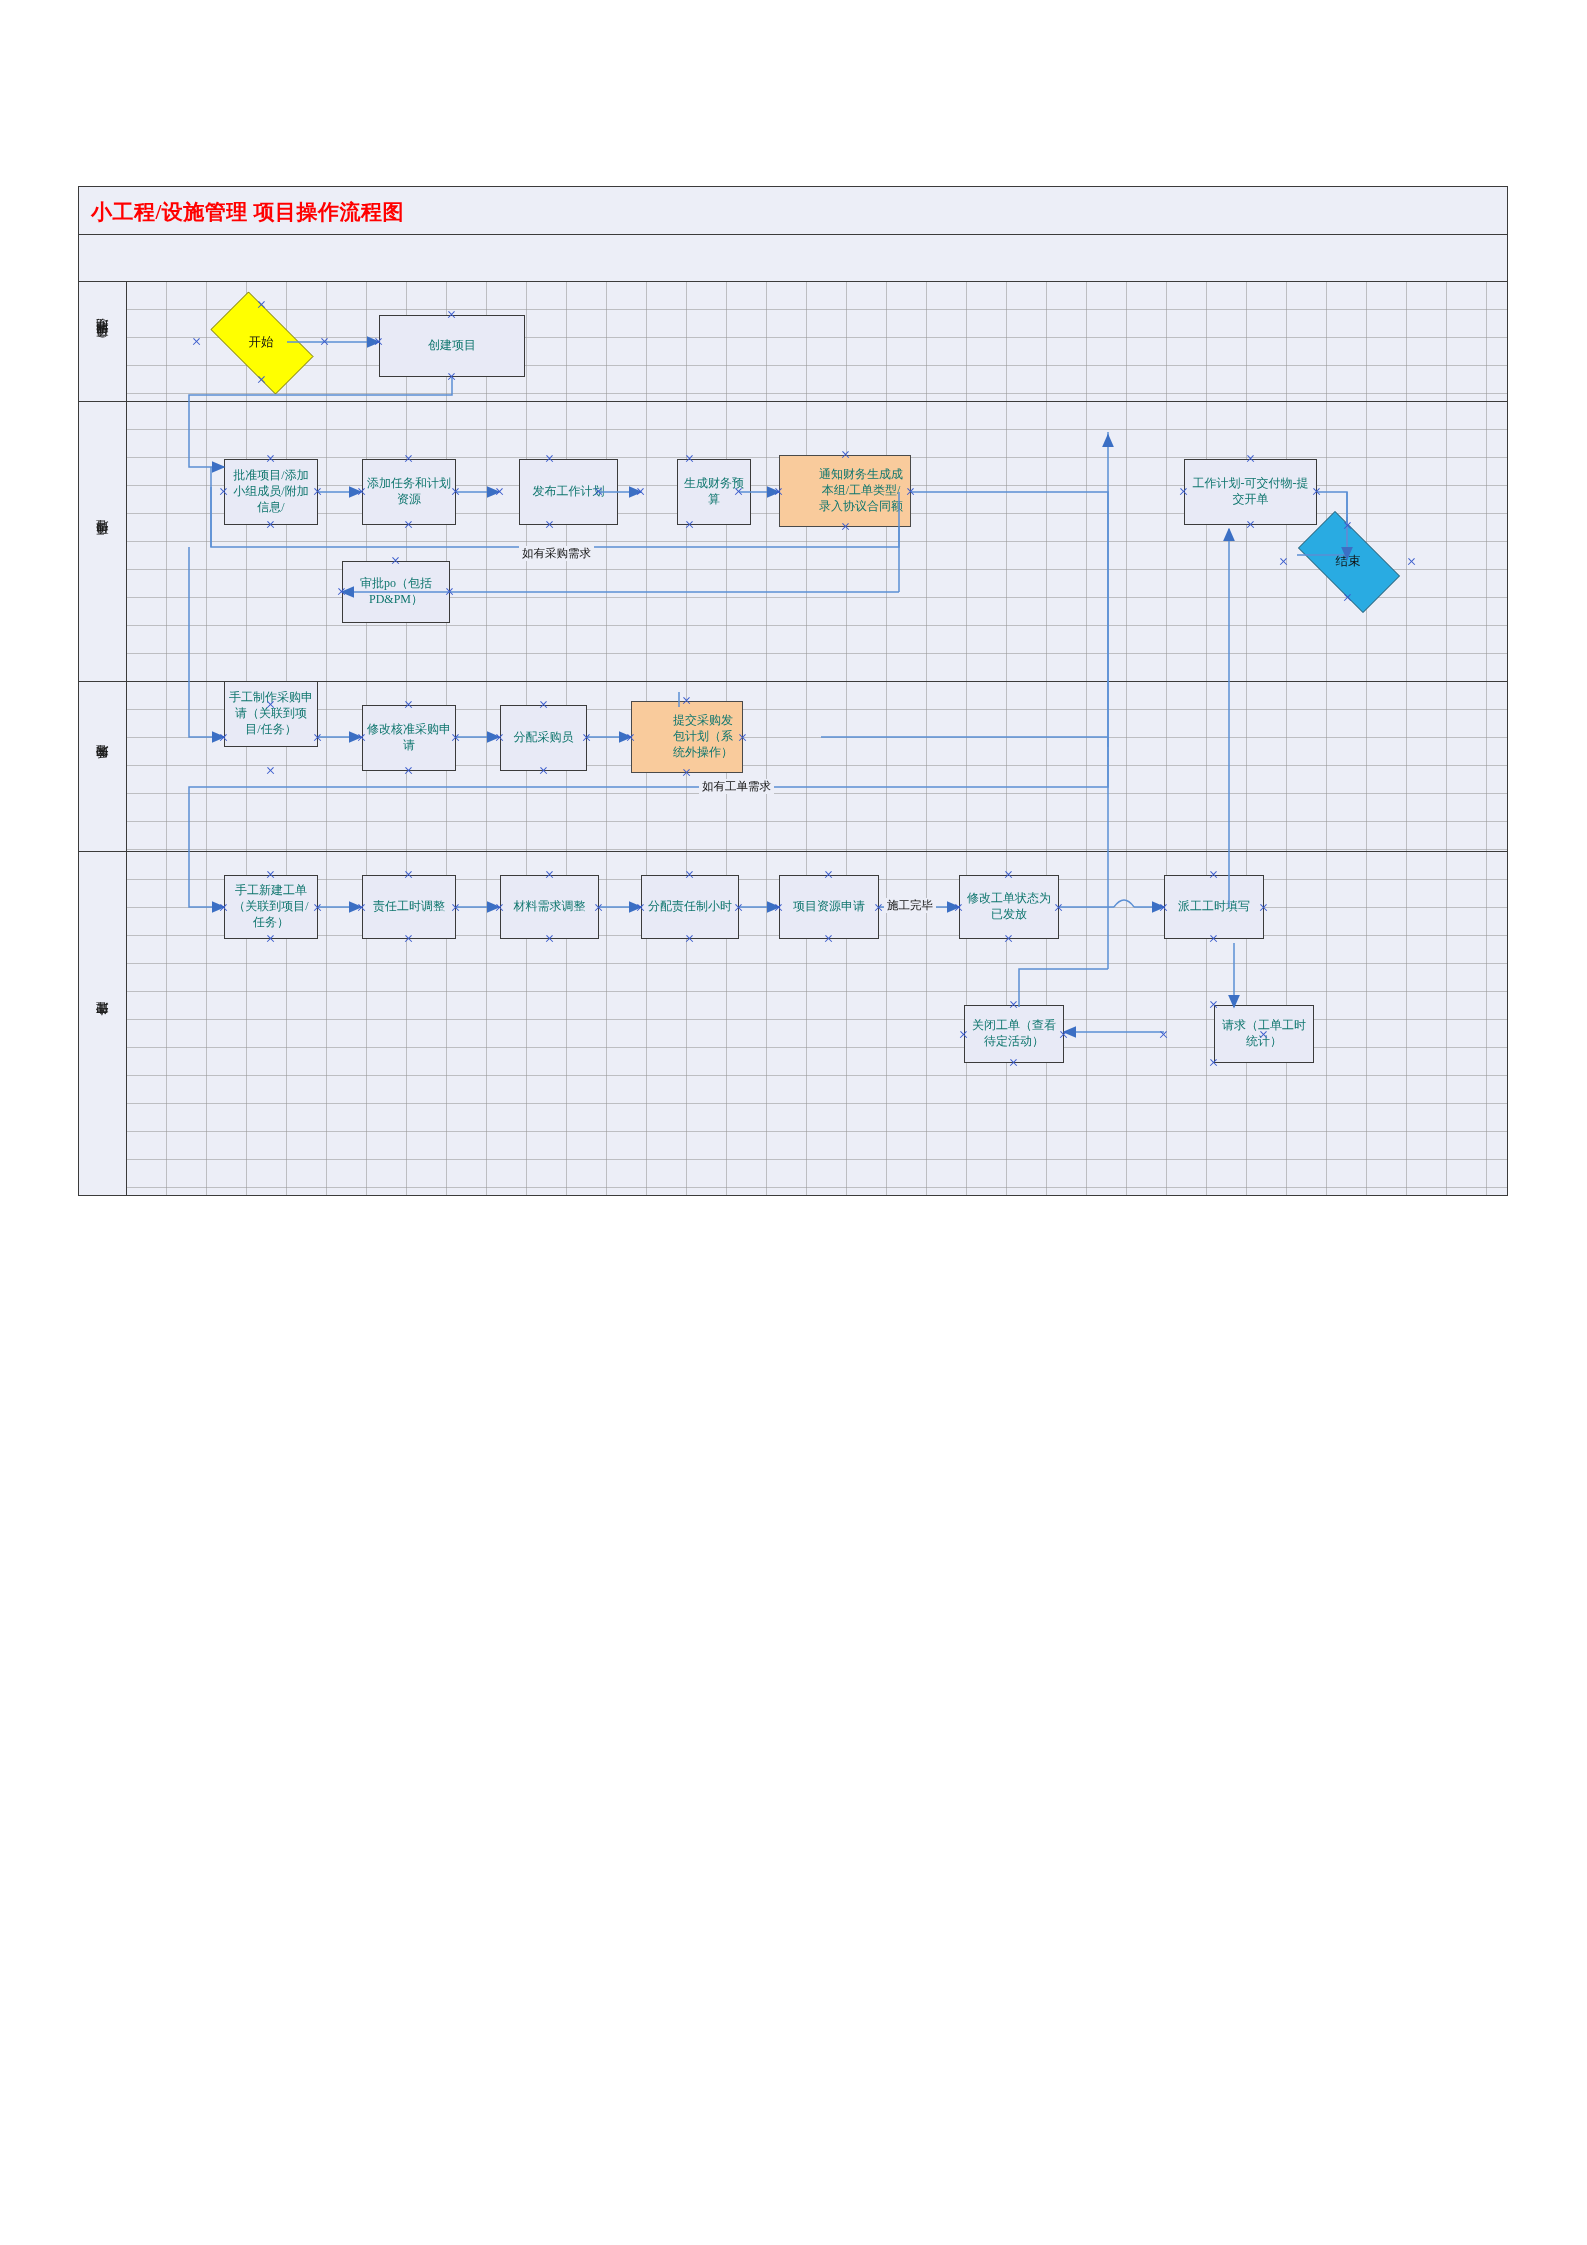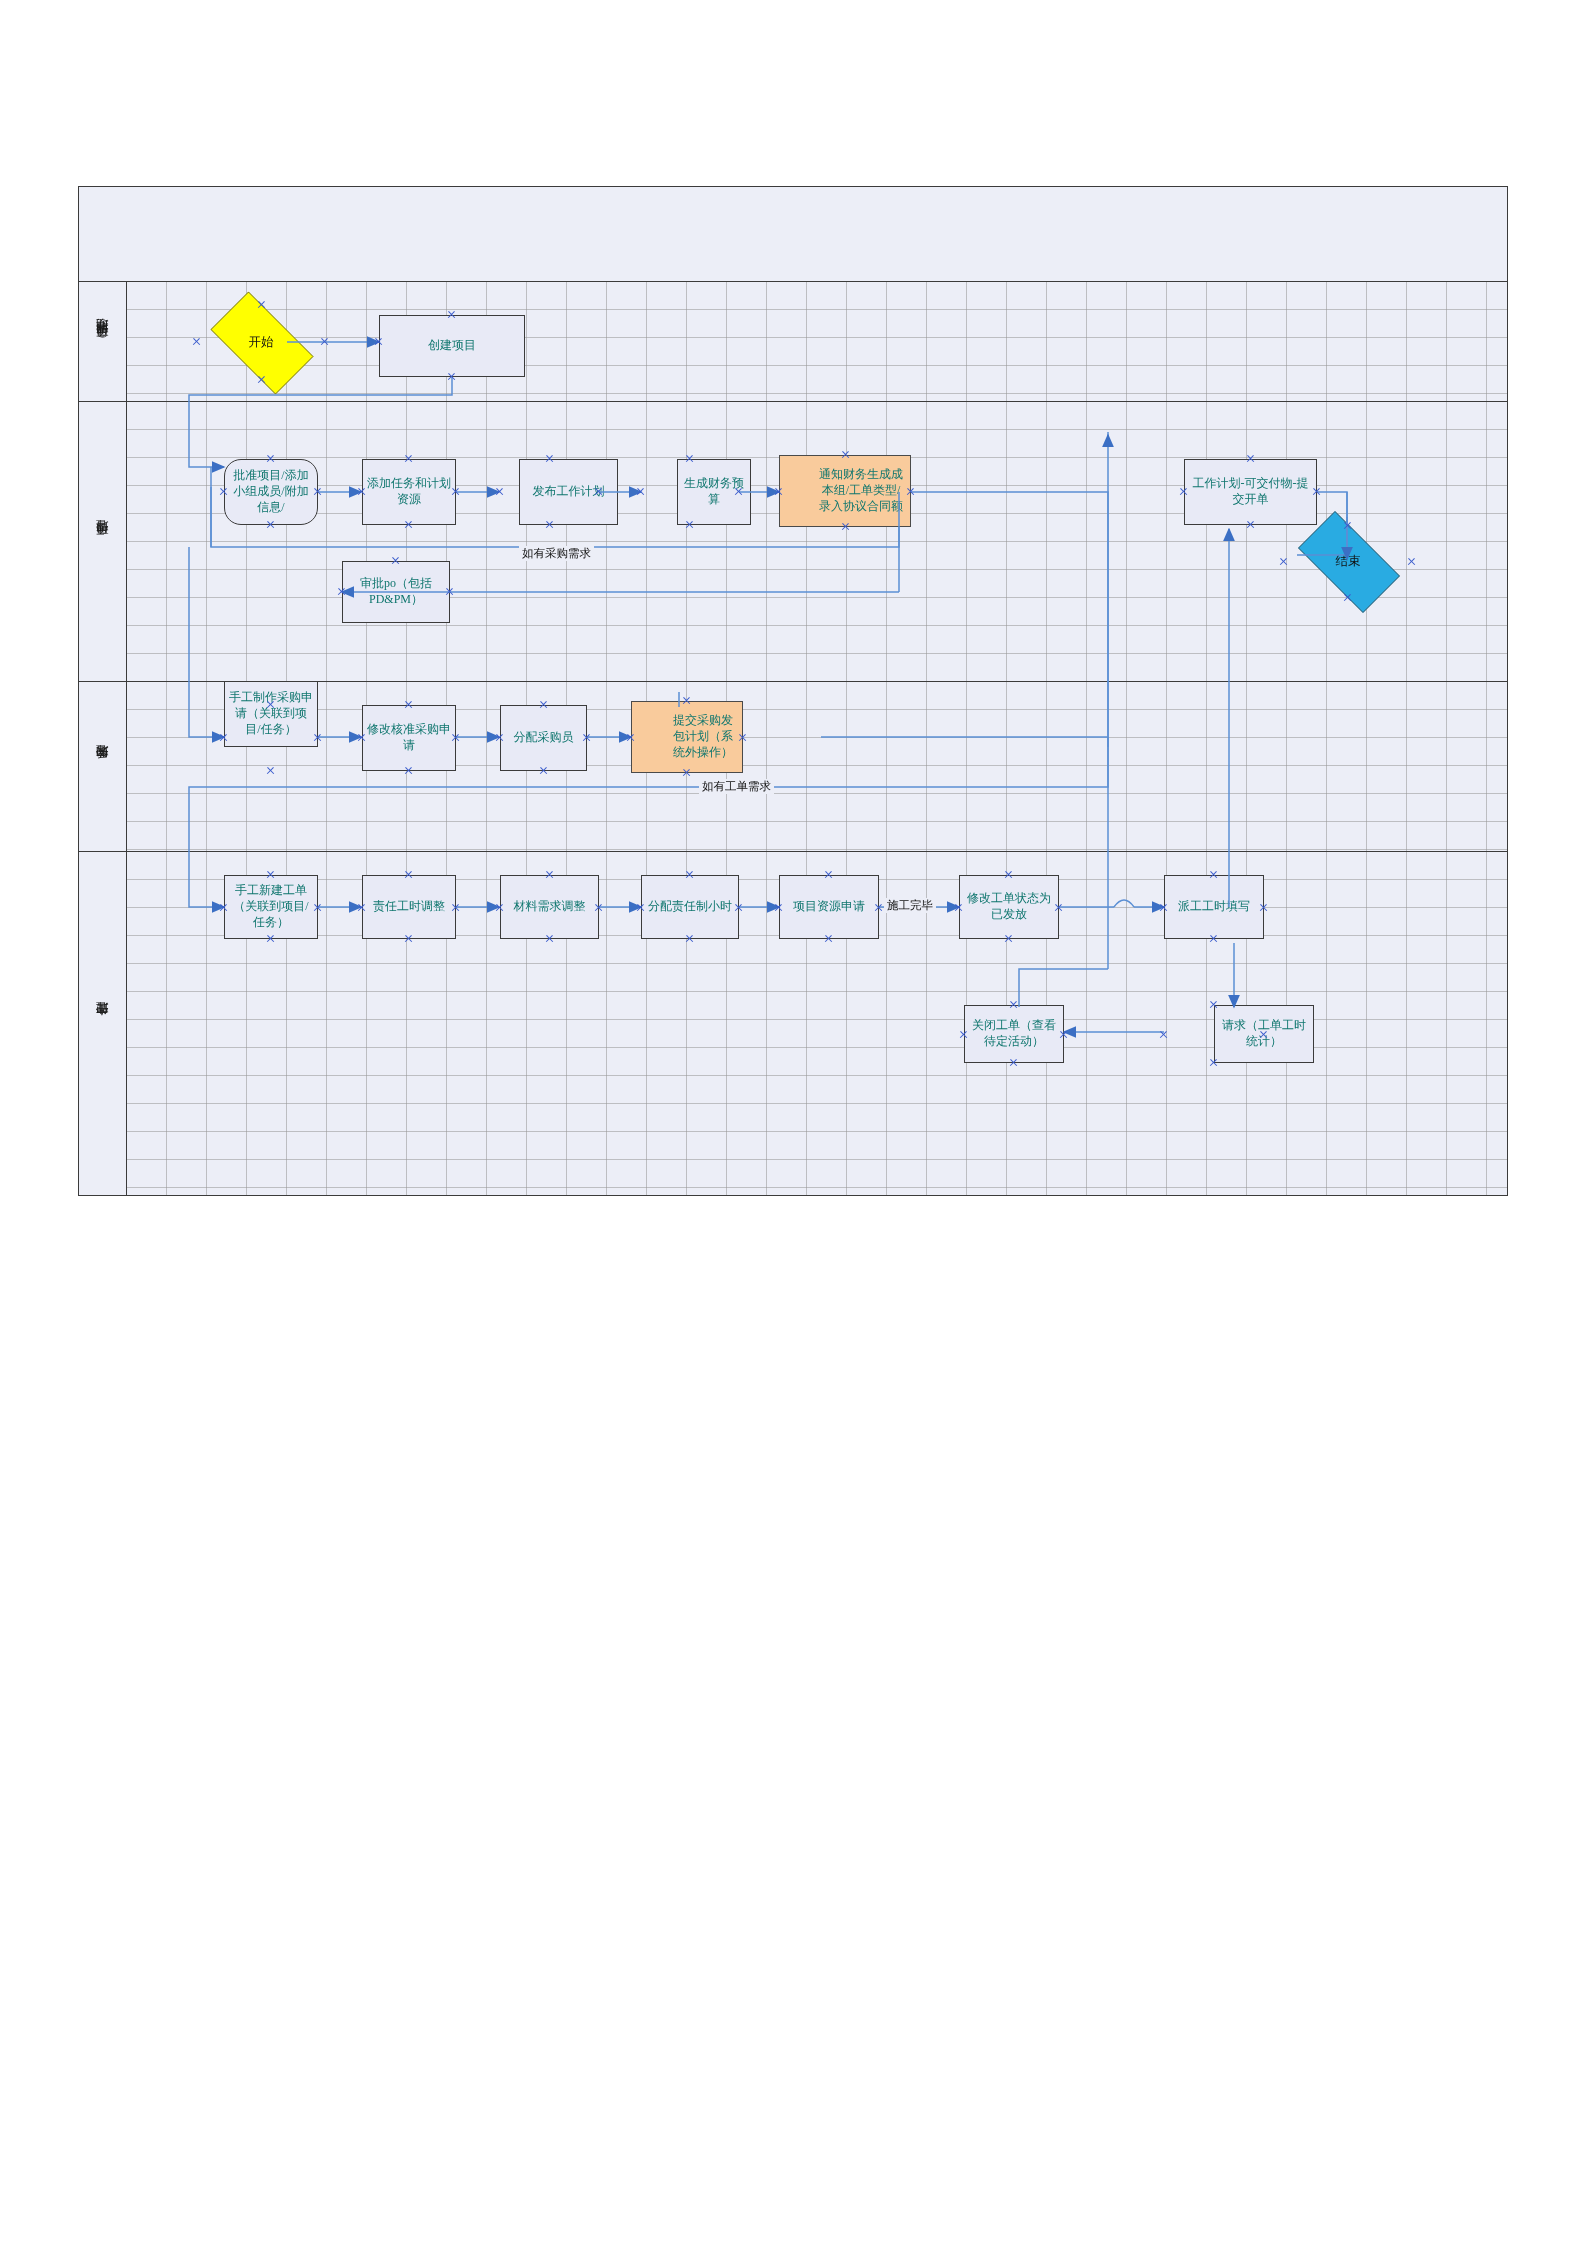--- a/index.html
+++ b/index.html
@@ -83,20 +83,23 @@
     padding:0 3px;white-space:nowrap;
   }
 </style>
 </head>
 <body>
 
 <div id="page">
 
   <div id="diagram">
 
+    <div class="title-band">
+      <div class="title-text">小工程/设施管理 项目操作流程图</div>
+    </div>
     <div class="subtitle-band">
       <span style="position:absolute;left:12px;top:14px;font-size:13px;color:#111;"></span>
     </div>
 
     <div class="lane" style="top:95px;height:120px;">
       <div class="lane-head">
         <span>项目管理（助理）</span>
       </div>
       <div class="lane-body"></div>
     </div>
@@ -193,21 +196,21 @@
     </svg>
 
     <div class="diamond" style="left:118px;top:118px;width:128px;height:74px;">
       <div class="dshape"></div>
       <div class="dtext">开始</div>
     </div>
     <div class="node" style="left:300px;top:128px;width:146px;height:62px;">
       <span>创建项目</span>
     </div>
 
-    <div class="node" style="left:145px;top:272px;width:94px;height:66px;border-radius:17px;">
+    <div class="node" style="left:145px;top:272px;width:94px;height:66px;">
       <span>批准项目/添加小组成员/附加信息/</span>
     </div>
     <div class="node" style="left:283px;top:272px;width:94px;height:66px;">
       <span>添加任务和计划资源</span>
     </div>
     <div class="node" style="left:421px;top:272px;width:99px;height:66px;margin-left:19px;">
       <span>发布工作计划</span>
     </div>
     <div class="node" style="left:562px;top:272px;width:74px;height:66px;margin-left:36px;">
       <span>生成财务预算</span>

